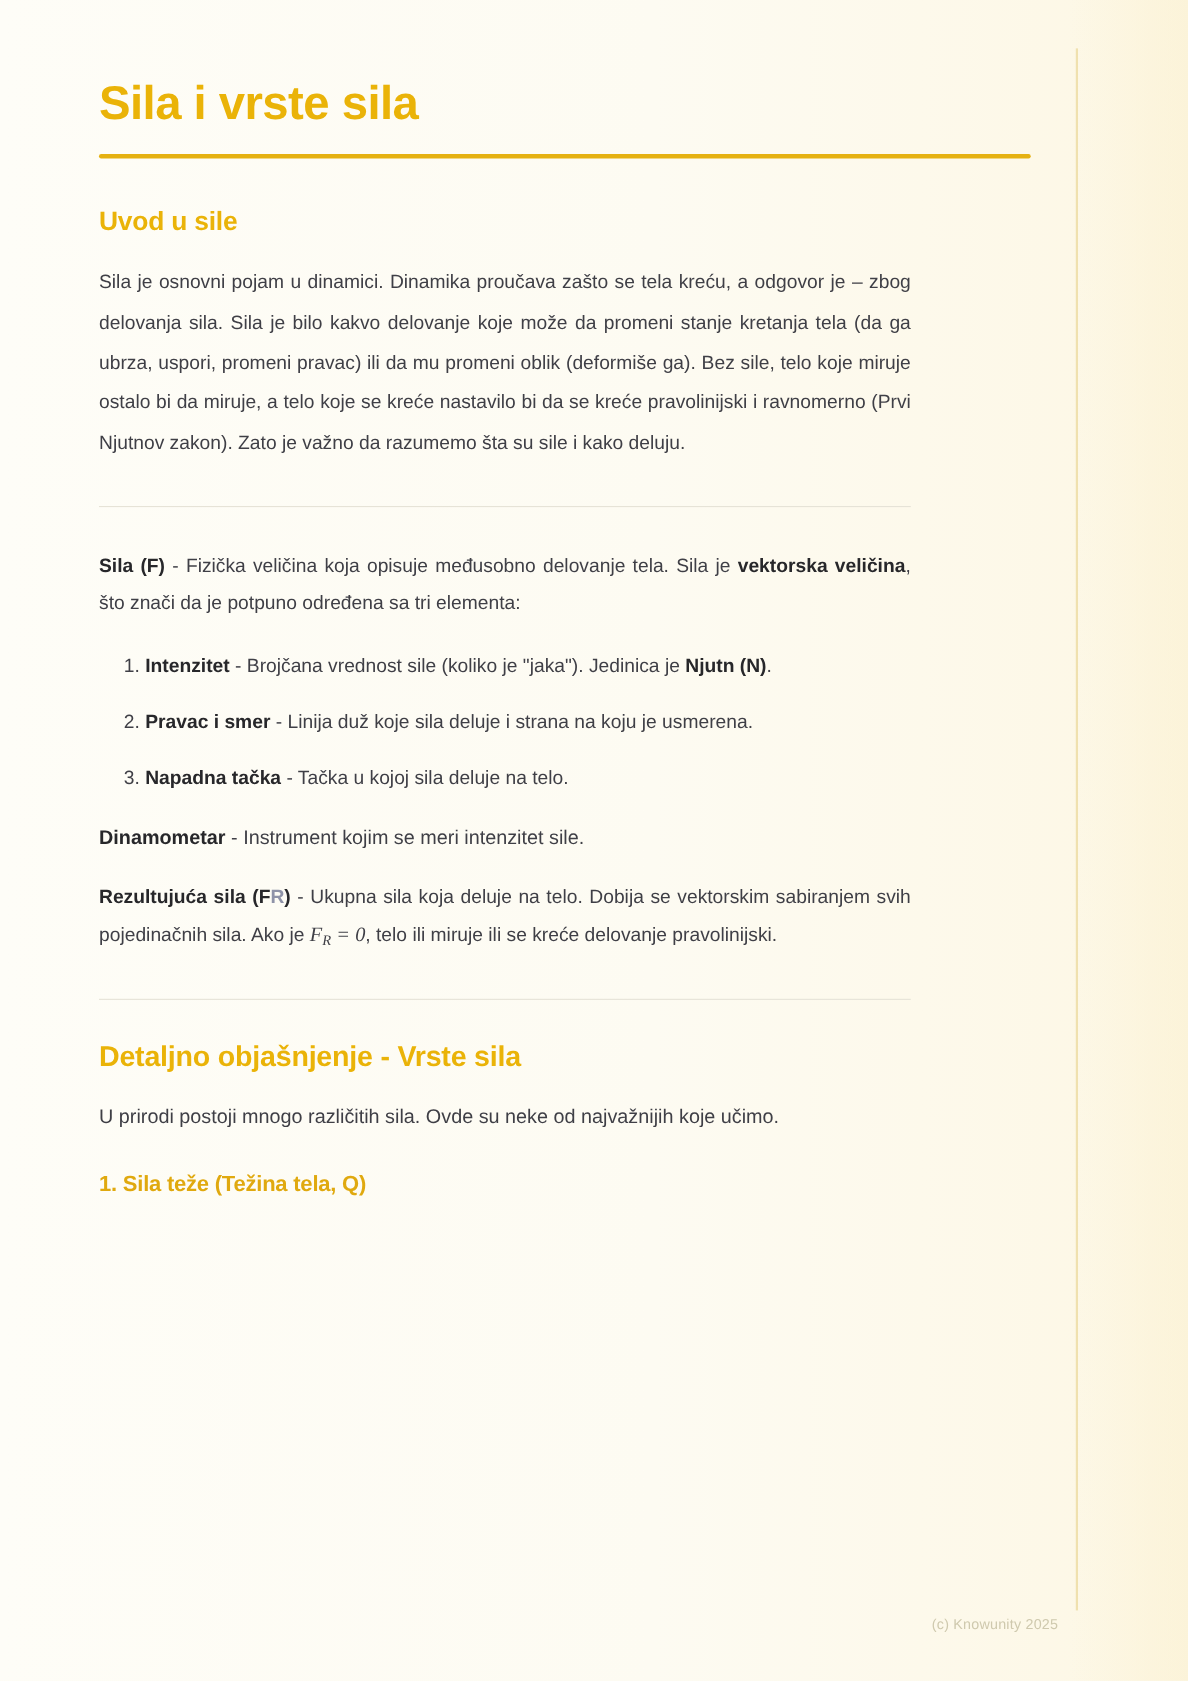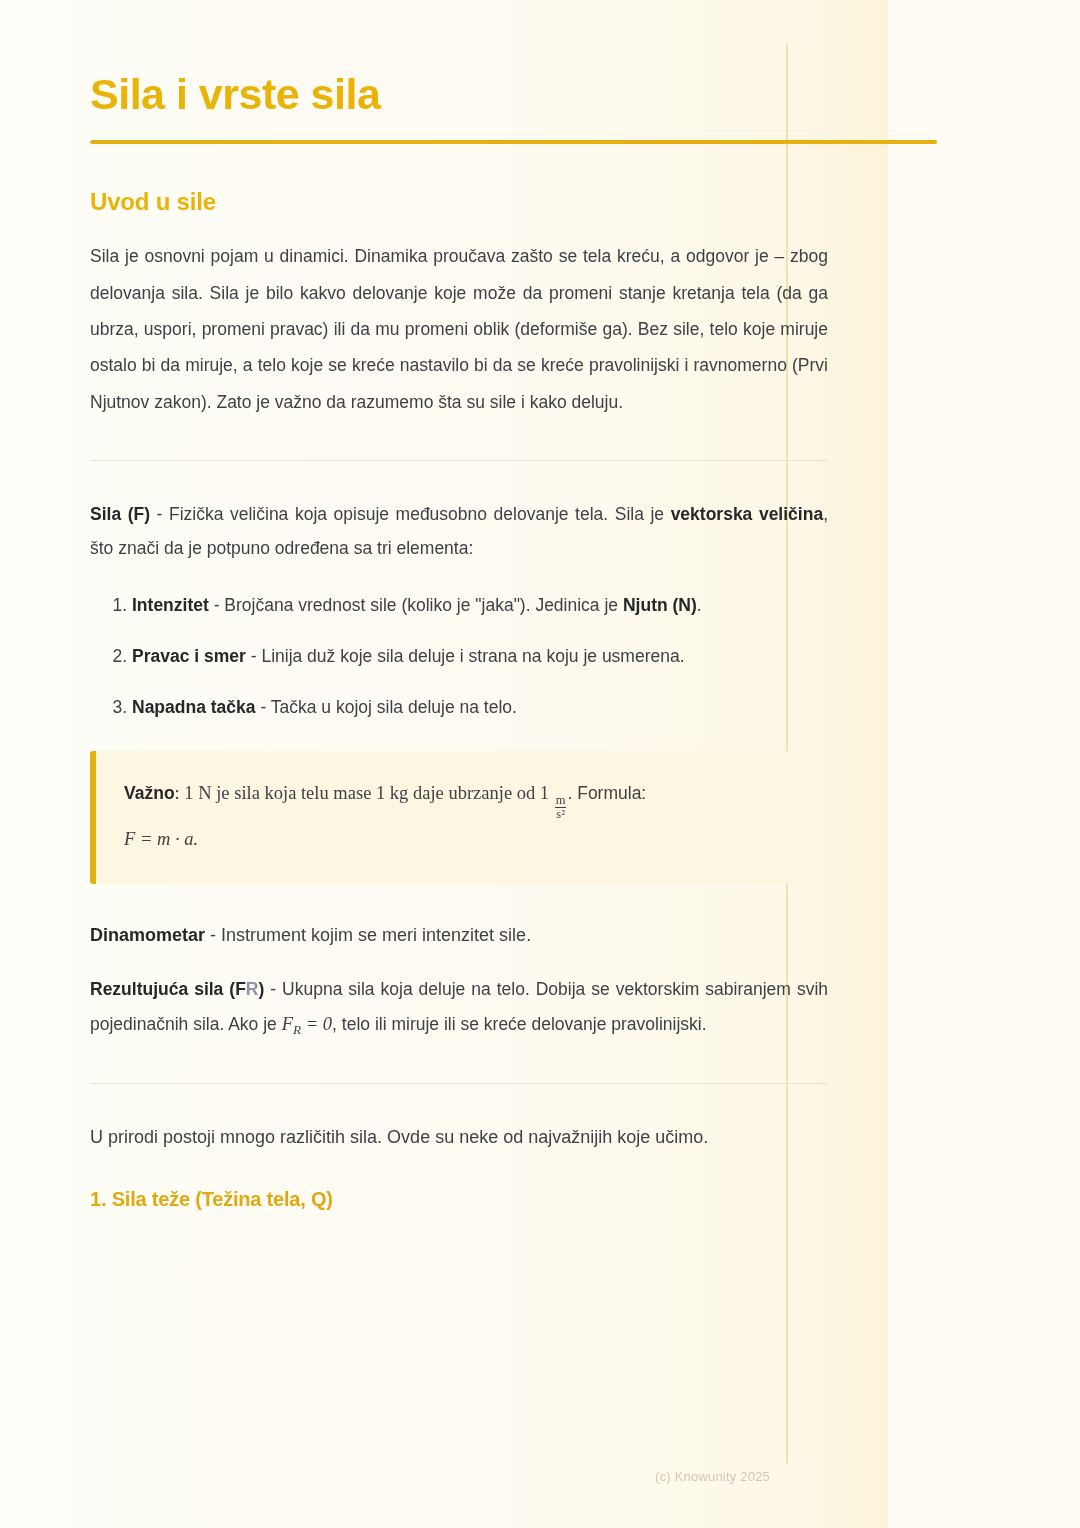--- a/index.html
+++ b/index.html
@@ -8,21 +8,21 @@
   }
   body {
     width: 1080px;
     height: 1528px;
     background: #fdfbf3;
     font-family: "Liberation Sans", sans-serif;
     overflow: hidden;
   }
   .page {
     position: relative;
-    width: 888px;
+    width: 1080px;
     height: 1528px;
     box-sizing: border-box;
     background:
       linear-gradient(to right, #fefdf7 0%, #fdfbf2 55%, #fdf7e4 100%);
   }
   
   .right-strip {
     position: absolute;
     top: 0;
     right: 0;
@@ -191,40 +191,32 @@
         <b>Intenzitet</b><span> - Brojčana vrednost sile (koliko je "jaka"). Jedinica je </span><b>Njutn (N)</b><span>.</span>
       </li>
       <li>
         <b>Pravac i smer</b><span> - Linija duž koje sila deluje i strana na koju je usmerena.</span>
       </li>
       <li>
         <b>Napadna tačka</b><span> - Tačka u kojoj sila deluje na telo.</span>
       </li>
     </ol>
 
-    <div class="callout">
-      <p>
-        <b>Važno</b><span class="mathu">: 1 N je sila koja telu mase 1 kg daje ubrzanje od 1 </span><span class="frac">
-            <span class="num">m</span>
-            <span class="den">s²</span>
-          </span><span>. Formula: </span><br>
-        <span class="math">F = m · a.</span>
-      </p>
-    </div>
 
     <p class="plain">
       <b>Dinamometar</b><span> - Instrument kojim se meri intenzitet sile.</span>
     </p>
 
     <p class="body tight">
       <b><span>Rezultujuća sila (F</span><span class="fr-mark">R</span><span>)</span></b><span> - Ukupna sila koja deluje na telo. Dobija se vektorskim sabiranjem svih pojedinačnih sila. Ako je </span><span class="math">F<span class="sub">R</span> = 0</span><span>, telo ili miruje ili se kreće delovanje pravolinijski.</span>
     </p>
 
     <div class="divider"></div>
 
+    <h2 class="section big">Detaljno objašnjenje - Vrste sila</h2>
     <p class="plain">U prirodi postoji mnogo različitih sila. Ovde su neke od najvažnijih koje učimo.</p>
     <h3 class="subsection">1. Sila teže (Težina tela, Q)</h3>
 
   </div>
 
   <div class="footer">(c) Knowunity 2025</div>
 
 </div>
 
 </body></html>

